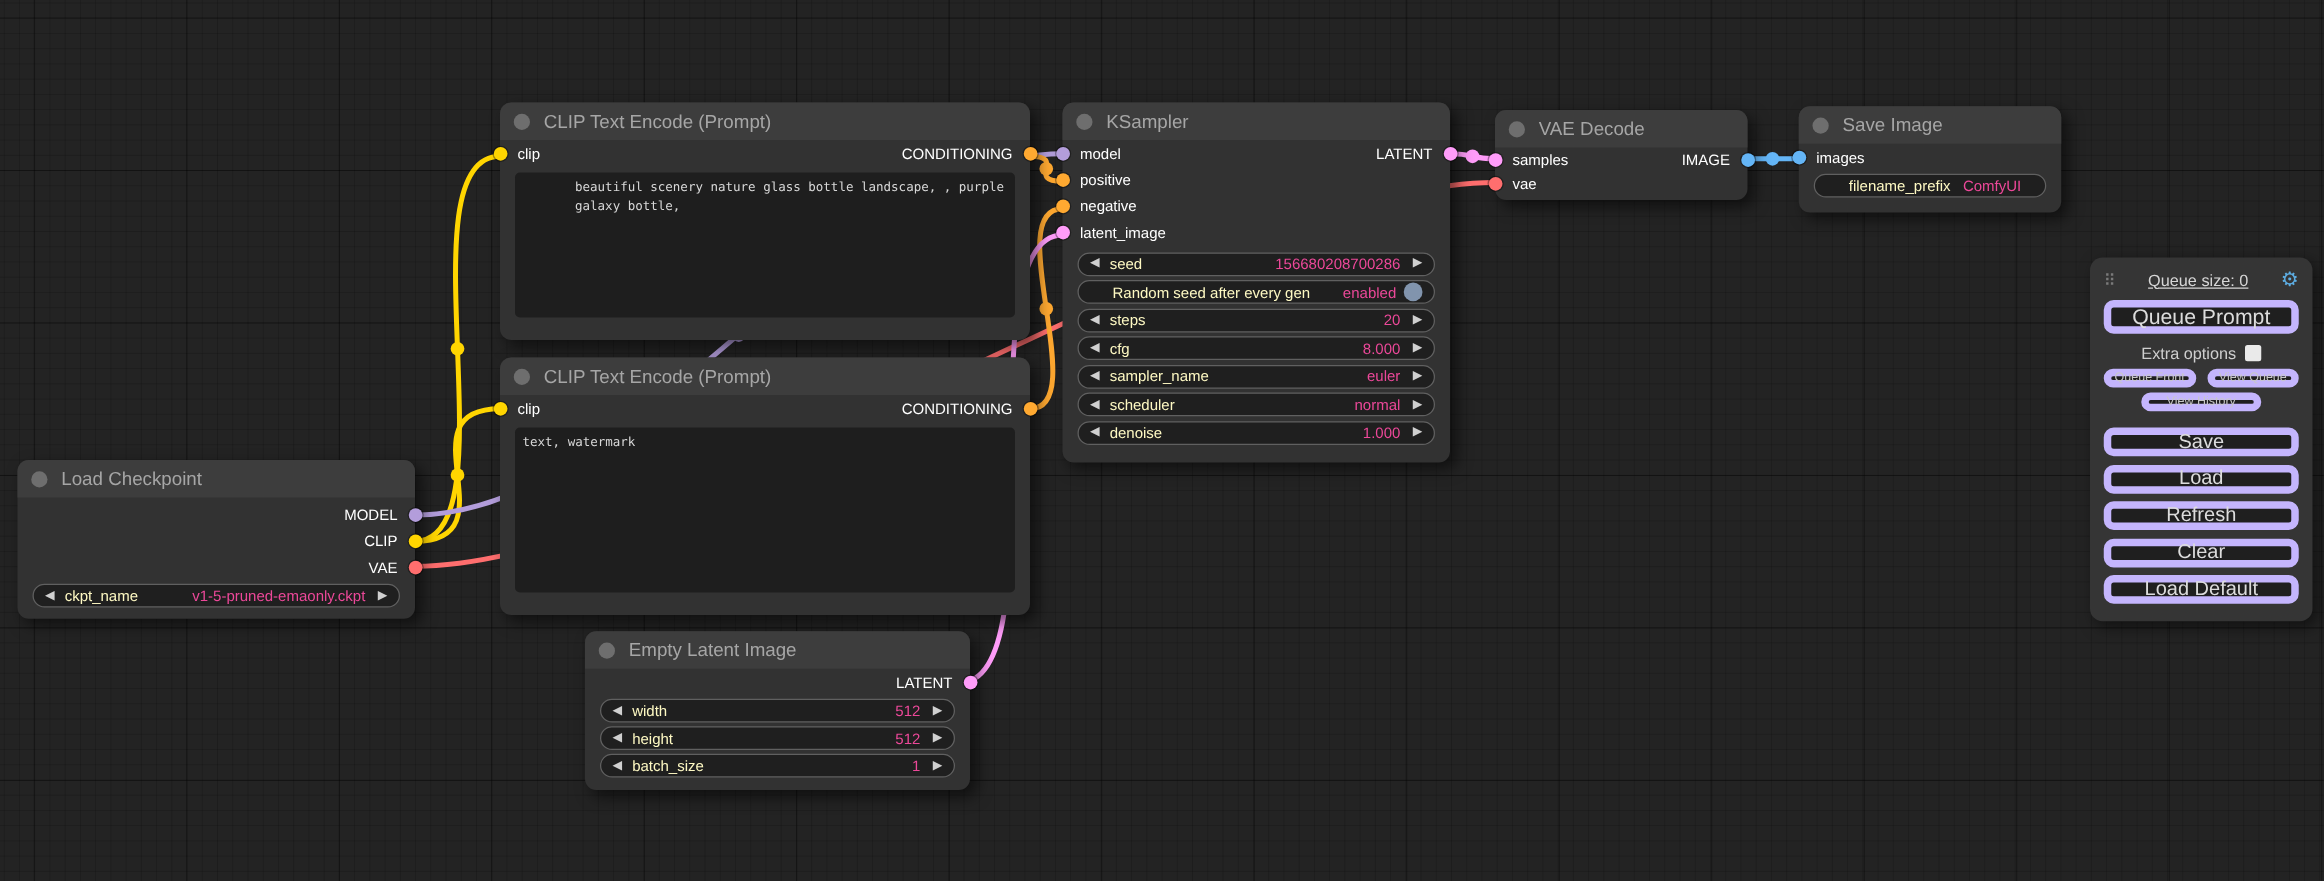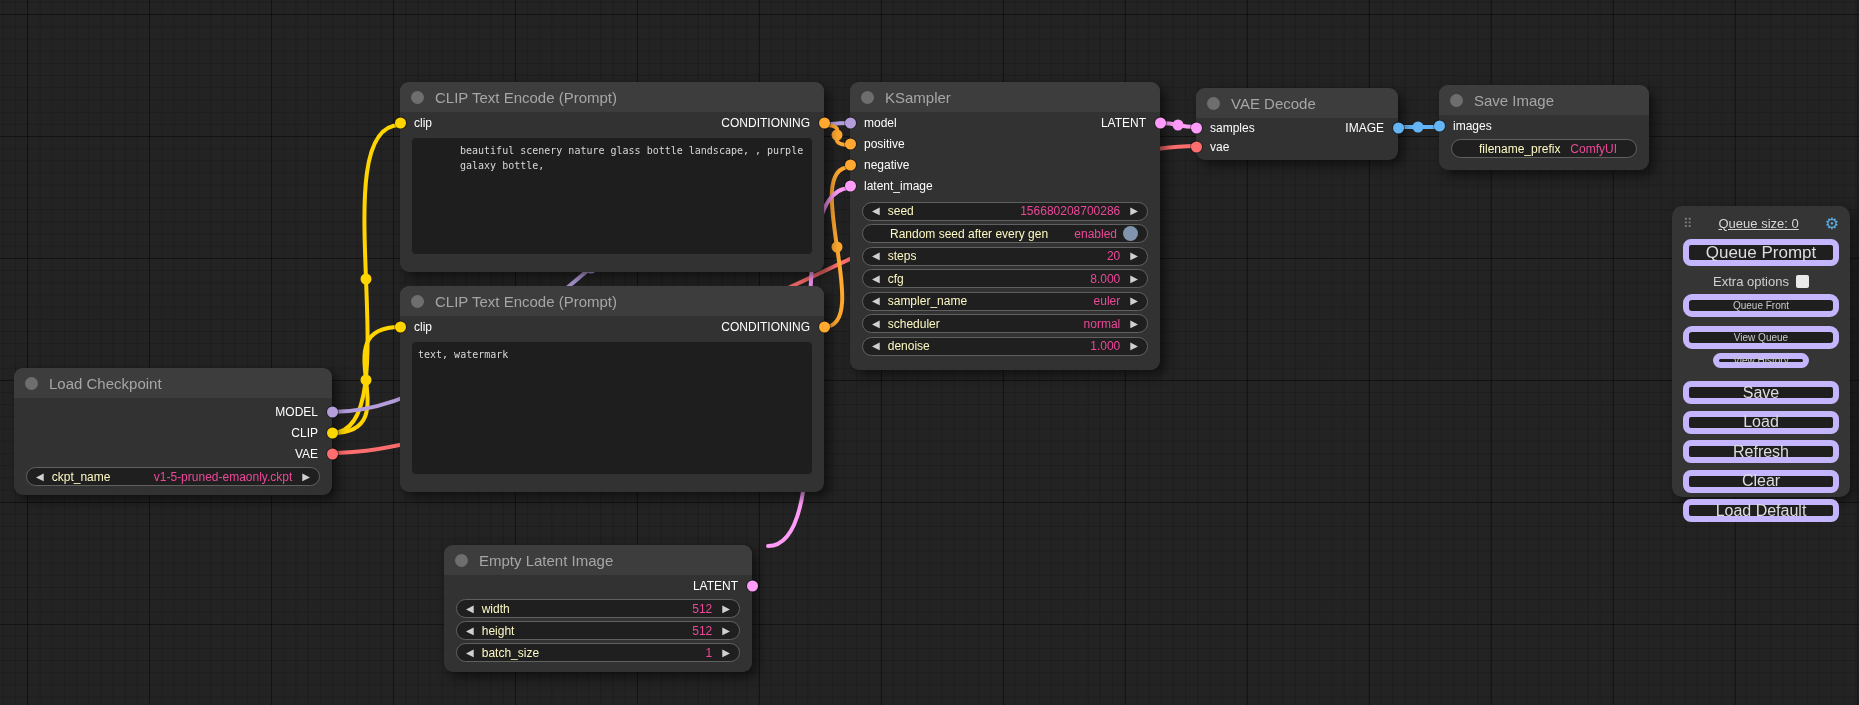--- a/index.html
+++ b/index.html
@@ -45,21 +45,21 @@
   .widget .toggle-circle{width:15px;height:15px;border-radius:50%;background:#8194ad;margin-left:6px;flex:0 0 auto;}
   .prompt-box{
     margin:5px 12px;background:#1e1e1e;border-radius:4px;padding:5px 6px;
     font-family:"DejaVu Sans Mono",monospace;font-size:10px;line-height:1.5;
     color:#d8d8d8;white-space:pre-wrap;word-break:break-word;overflow:hidden;
   }
   
   #n-load-checkpoint{left:14px;top:368px;width:318px;height:127px;}
   #n-clip-pos{left:400px;top:82px;width:424px;height:190px;}
   #n-clip-neg{left:400px;top:286px;width:424px;height:206px;}
-  #n-empty-latent{left:444px;top:505px;width:308px;height:127px;margin-top:40px;}
+  #n-empty-latent{left:468px;top:505px;width:308px;height:127px;}
   #n-ksampler{left:850px;top:82px;width:310px;height:288px;}
   #n-vae-decode{left:1196px;top:88px;width:202px;height:72px;}
   #n-save-image{left:1439px;top:85px;width:210px;height:85px;}
   #n-clip-pos .prompt-box{height:106px;padding-left:48px;}
   #n-clip-neg .prompt-box{height:122px;}
   #n-load-checkpoint .rows{padding-top:3px;}
   #n-ksampler .row{height:21px;}
   #n-ksampler .widgets{padding-top:2px;}
   #n-ksampler .widget{margin:3.5px 12px;}
   #n-vae-decode .row{height:19px;}
@@ -74,21 +74,21 @@
   .qp-size{flex:1;text-align:center;color:#d6d6d6;font-size:13px;text-decoration:underline;}
   .qp-gear{color:#5dade2;font-size:16px;flex:0 0 auto;cursor:pointer;}
   .qp-btn{
     background:#1f1f1f;border:6px solid #c4b5fd;border-radius:8px;color:#dcdcdc;
     font-family:"Liberation Sans",sans-serif;display:flex;align-items:center;justify-content:center;
     cursor:pointer;box-sizing:border-box;text-align:right;
   }
   .qp-main{height:27px;font-size:17px;margin-bottom:8px;}
   .qp-extra{display:flex;align-items:center;justify-content:center;height:17px;margin-bottom:5px;color:#cfcfcf;font-size:13px;}
   .qp-checkbox{width:13px;height:13px;background:#eaeaea;border-radius:2px;margin-left:7px;}
-  .qp-smallrow{display:flex;gap:9px;margin-bottom:4px;flex-direction:column;}
+  .qp-smallrow{display:flex;gap:9px;margin-bottom:4px;}
   .qp-small{height:15px;font-size:10px;border-radius:9px;flex:1;color:#c8c8c8;}
   .qp-history{width:96px;margin:0 auto 13px auto;}
   .qp-big{height:23px;font-size:16px;margin-bottom:6.5px;}
 </style>
 </head>
 <body>
 
 <svg id="wires" width="1859" height="705">
   <g fill="none" stroke-width="4" stroke-linecap="round">
     <path d="M332,433 C412,433 320,125 400,125" stroke="#FFD500"></path>

